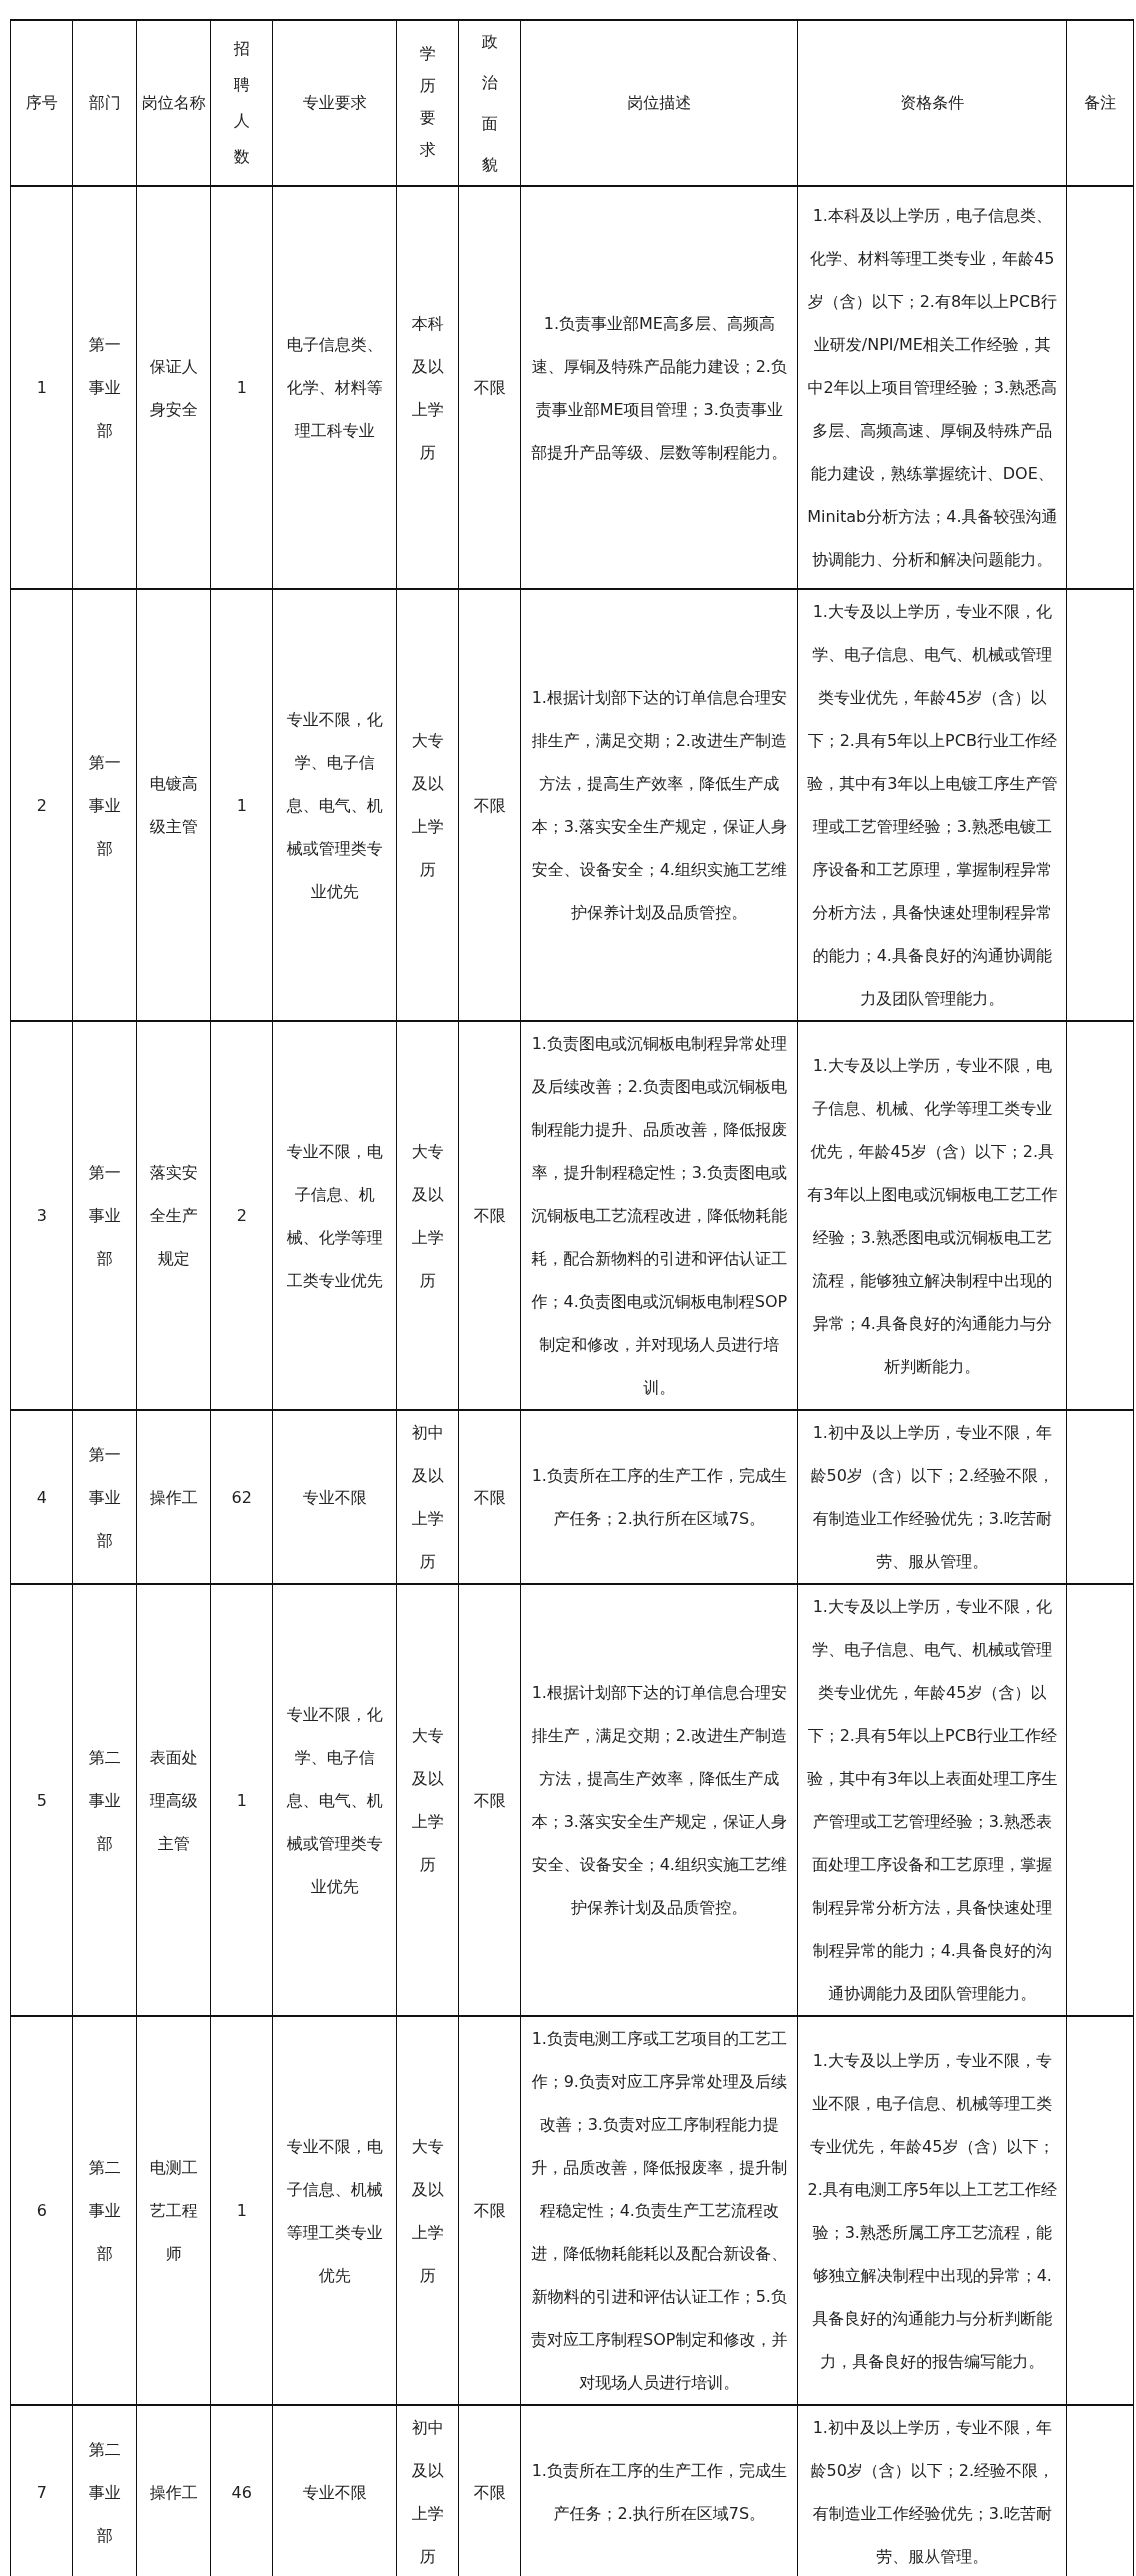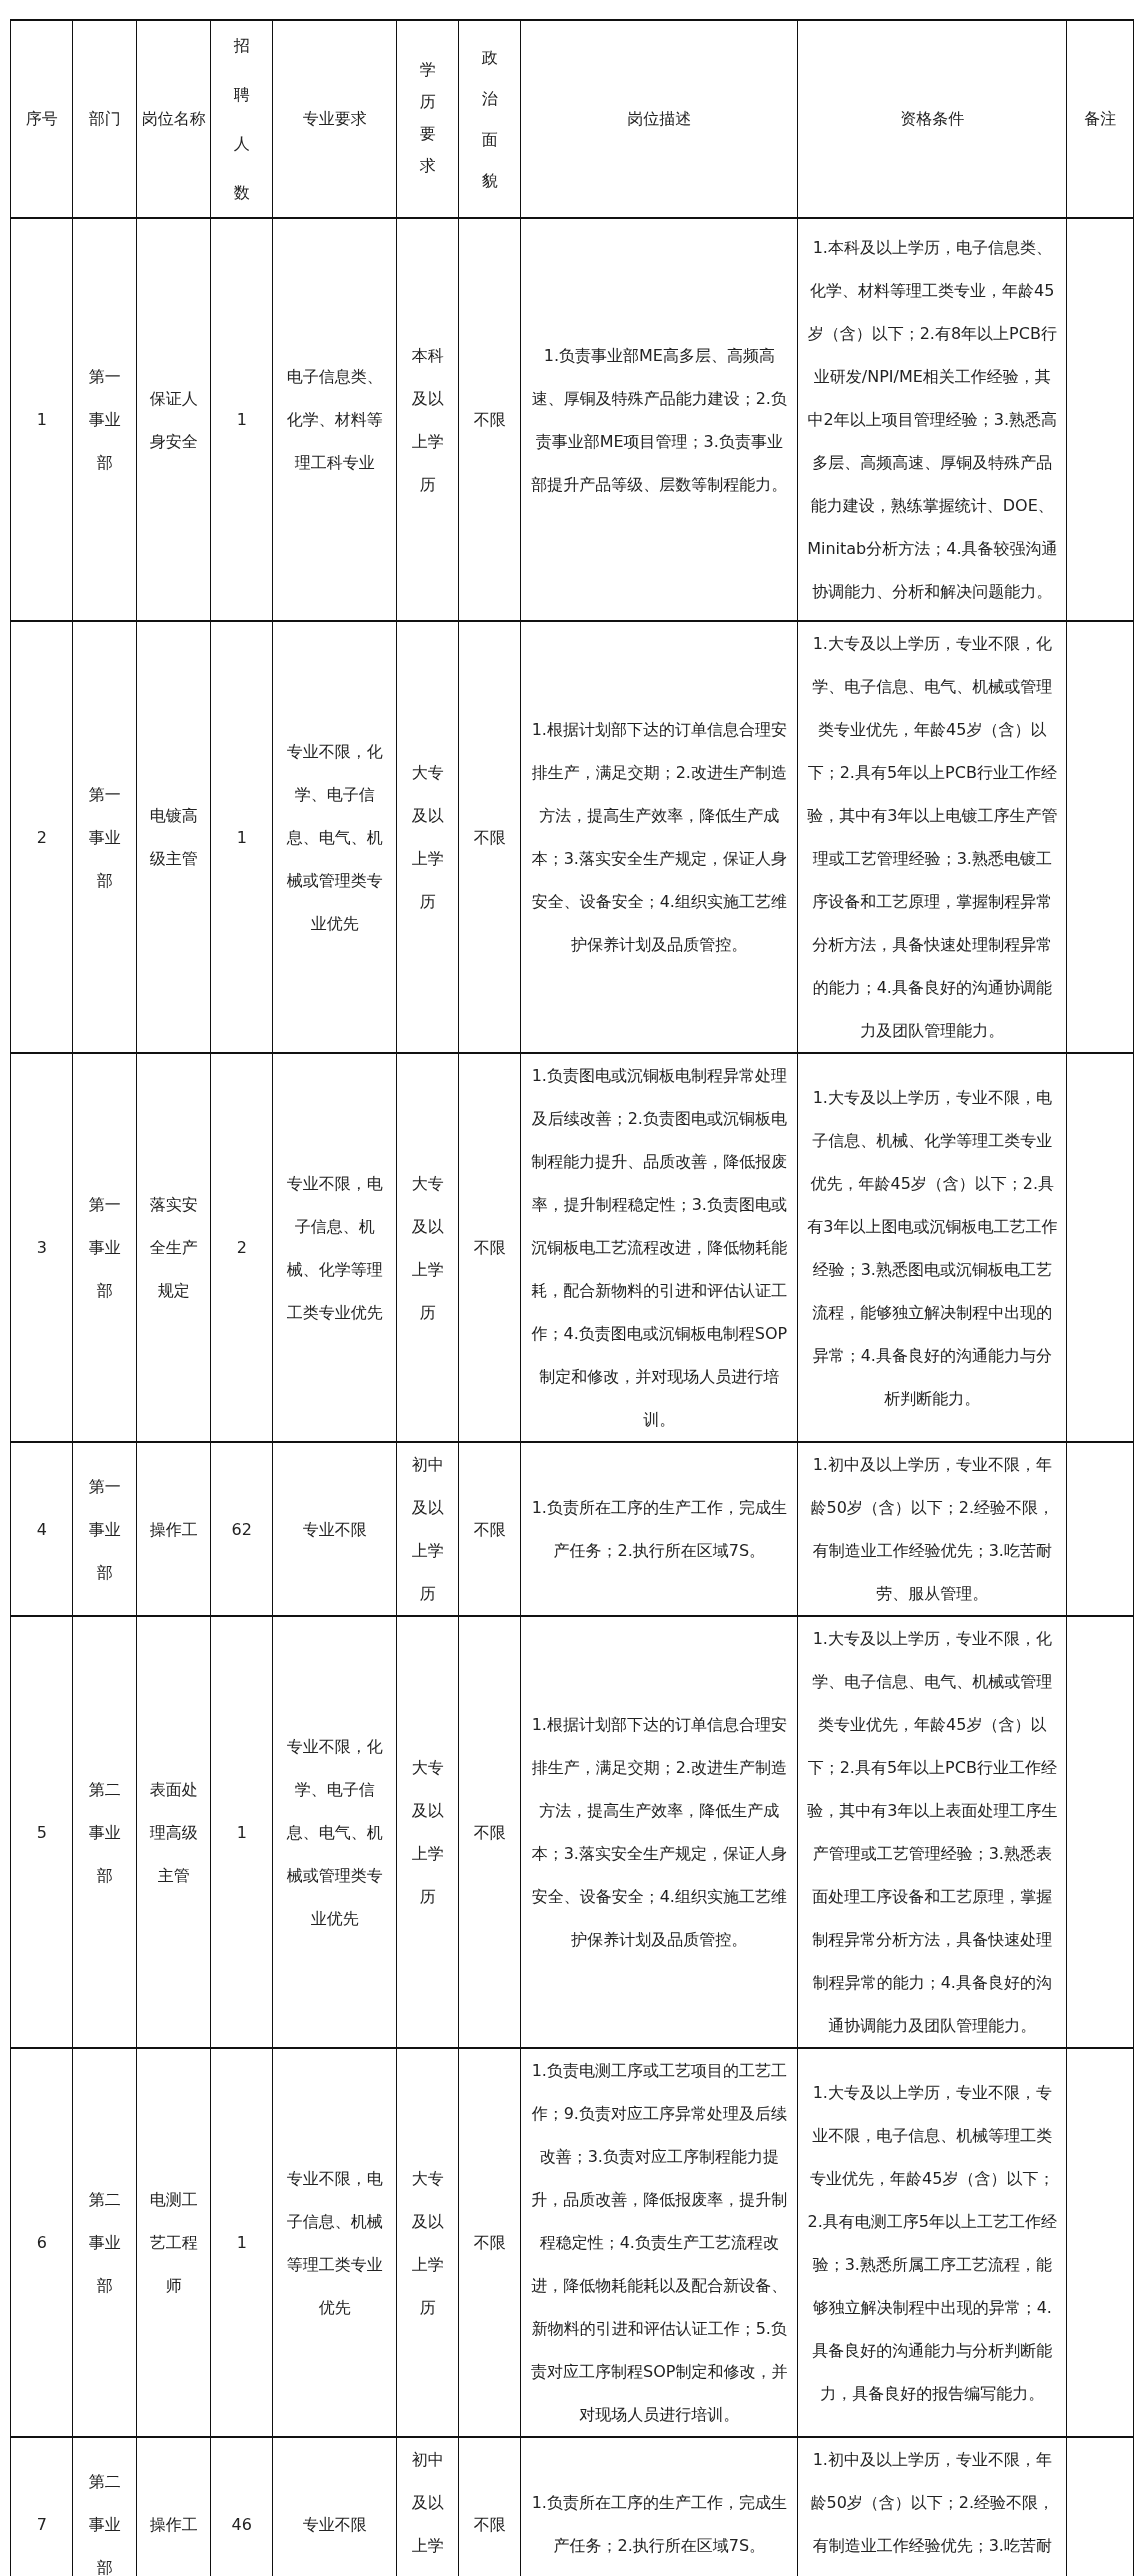--- a/index.html
+++ b/index.html
@@ -37,21 +37,21 @@
       <col class="col-pol">
       <col class="col-desc">
       <col class="col-qual">
       <col class="col-note">
   </colgroup>
   <thead>
     <tr>
       <th>序号</th>
       <th>部门</th>
       <th>岗位名称</th>
-      <th style="line-height:49px;padding:0 15.5px;">招聘人数</th>
+      <th style="line-height:36px;padding:0 15.5px;">招聘人数</th>
       <th>专业要求</th>
       <th style="line-height:32px;padding:0 15.5px;font-family:Liberation Mono, monospace;">学历要求</th>
       <th style="line-height:41px;padding:0 15.5px;">政治面貌</th>
       <th>岗位描述</th>
       <th>资格条件</th>
       <th>备注</th>
     </tr>
   </thead>
   <tbody id="rows">
       <tr style="height: 403px;">

